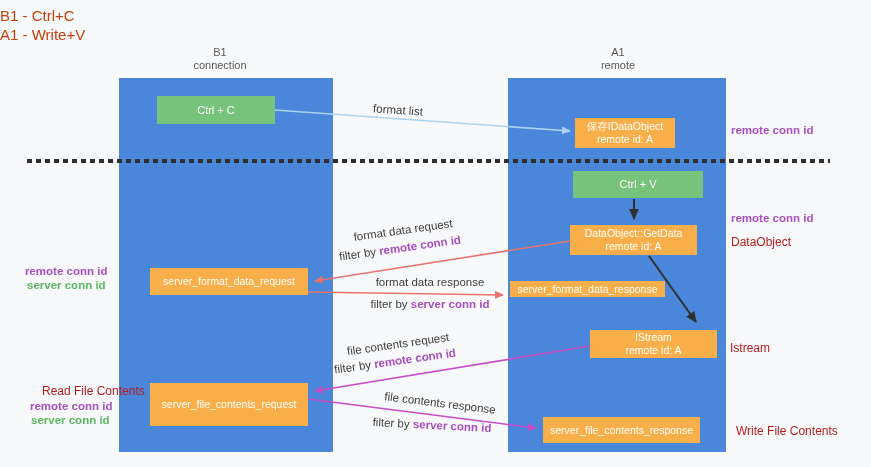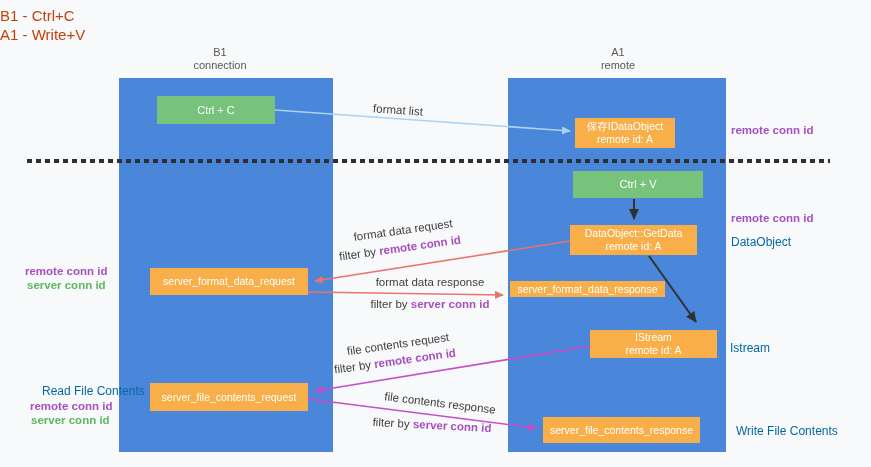--- a/index.html
+++ b/index.html
@@ -36,21 +36,21 @@
   .divider{
     height:4px;
     background:repeating-linear-gradient(90deg,#2f2f2f 0 5px,transparent 5px 9px);
   }
   .arrow-label{
     font-size:11.5px;color:#404040;white-space:nowrap;
     transform-origin:center;
   }
   .purple{color:#a84fc0;font-weight:bold;}
   .greentxt{color:#5cb860;font-weight:bold;}
-  .side-label{font-size:12px;color:#0369a1;white-space:nowrap;}
+  .side-label{font-size:12px;color:#b91c1c;white-space:nowrap;}
   .side-bold{font-size:11.5px;font-weight:bold;white-space:nowrap;line-height:14px;}
   svg.overlay{position:absolute;left:0;top:0;pointer-events:none;}
 </style>
 </head>
 <body>
 
 <div class="stage">
 
   <div class="abs title">
     <div>B1 - Ctrl+C</div>
@@ -94,21 +94,21 @@
   </div>
 
   <div class="abs box orange" style="left:150px;top:268px;width:158px;height:27px;">
     <div>server_format_data_request</div>
   </div>
 
   <div class="abs box orange" style="left:510px;top:281px;width:155px;height:16px;">
     <div>server_format_data_response</div>
   </div>
 
-  <div class="abs box orange" style="left:150px;top:383px;width:158px;height:28px;">
+  <div class="abs box orange" style="left:150px;top:383px;width:158px;height:43px;">
     <div>server_file_contents_request</div>
   </div>
 
   <div class="abs box orange" style="left:543px;top:417px;width:157px;height:26px;">
     <div>server_file_contents_response</div>
   </div>
 
   <div class="abs arrow-label" style="left:398px;top:104px;transform:translate(-50%,0) rotate(4deg);">format list</div>
 
   <div class="abs arrow-label" style="left:403px;top:224px;transform:translate(-50%,0) rotate(-8deg);">format data request</div>

